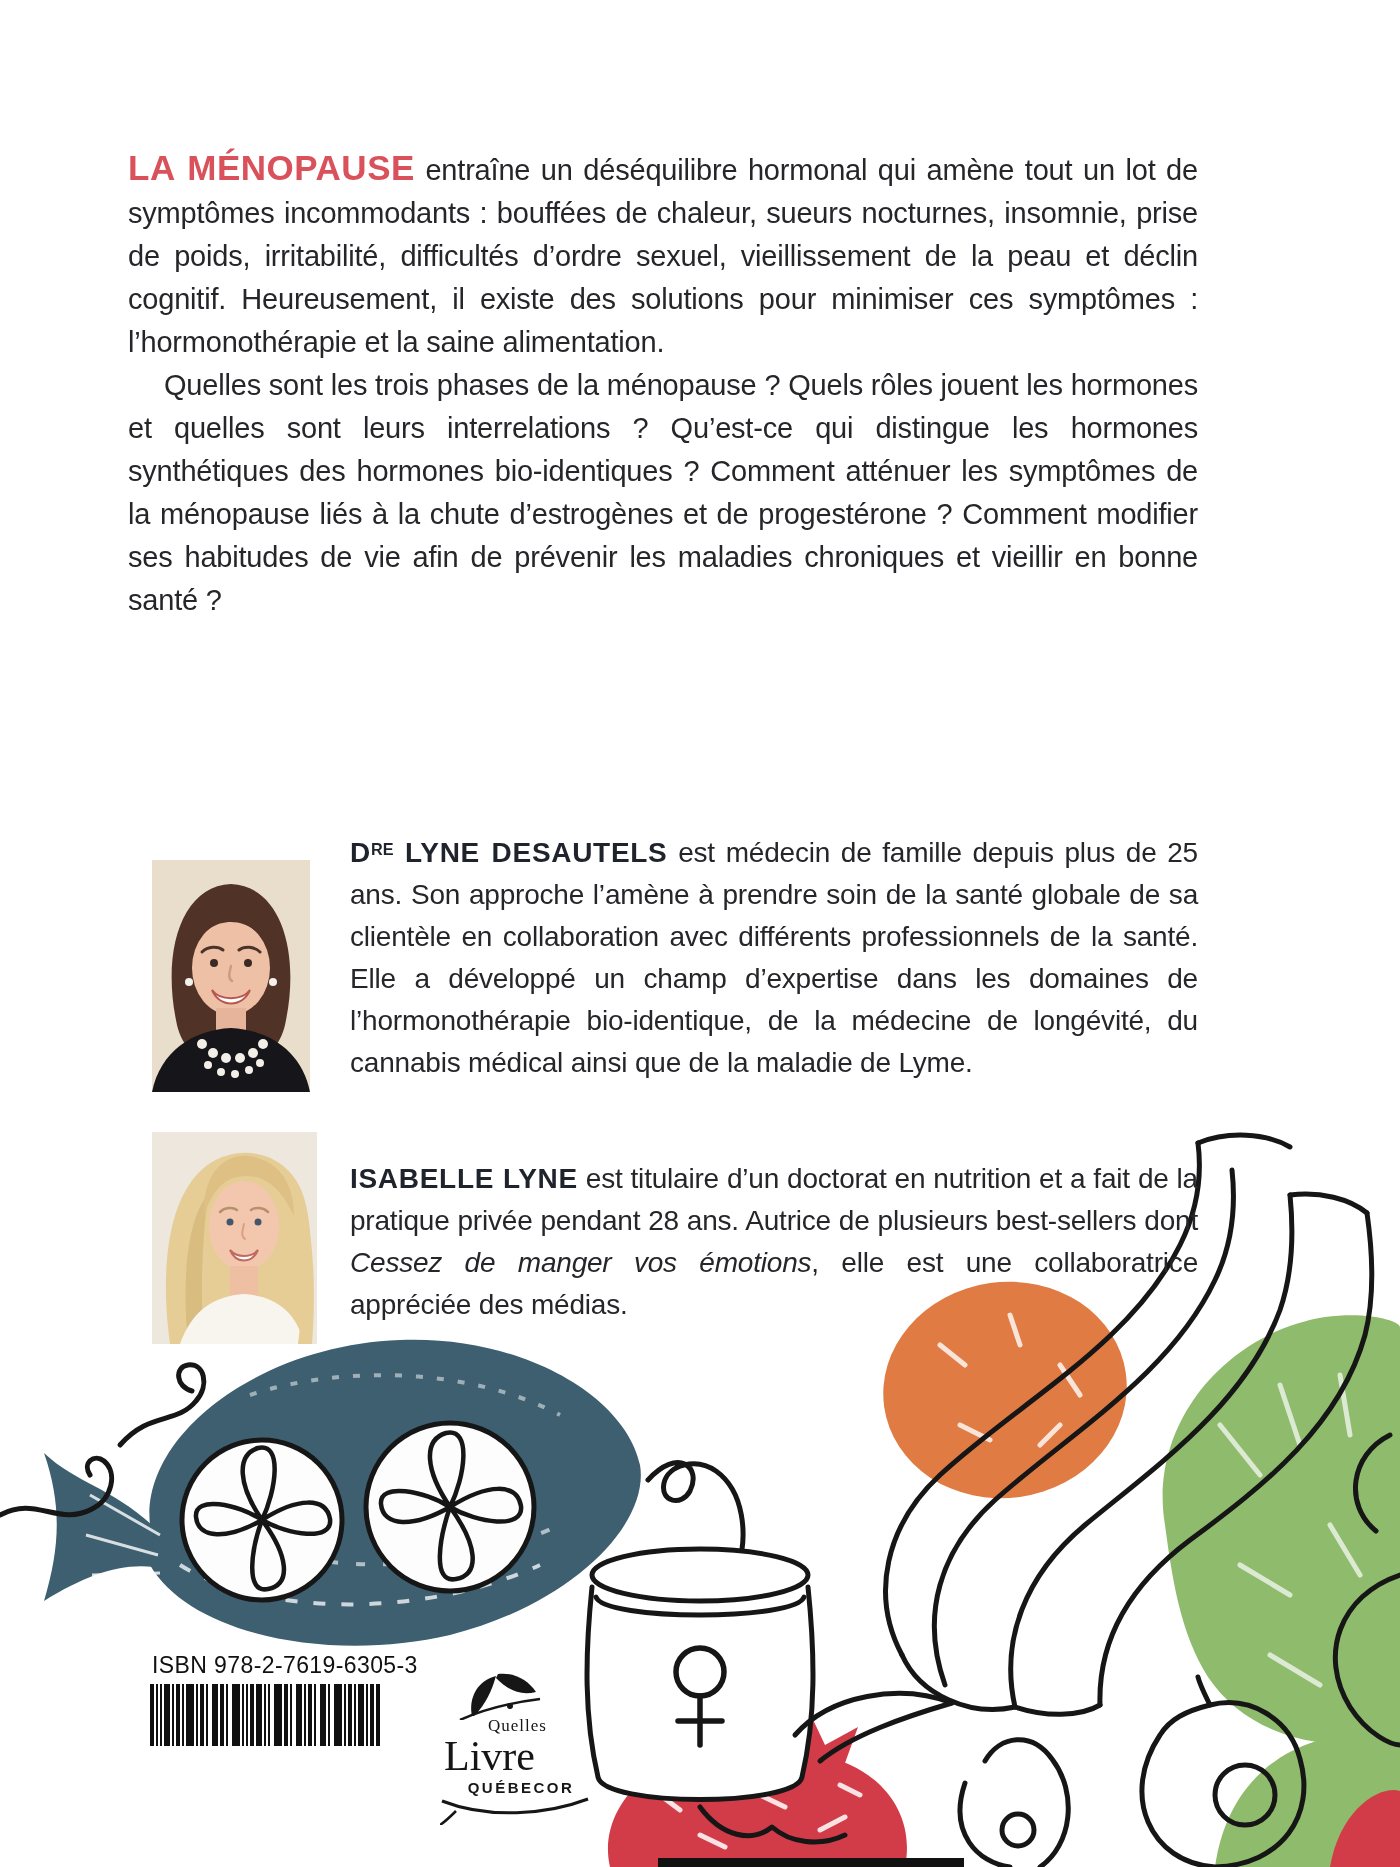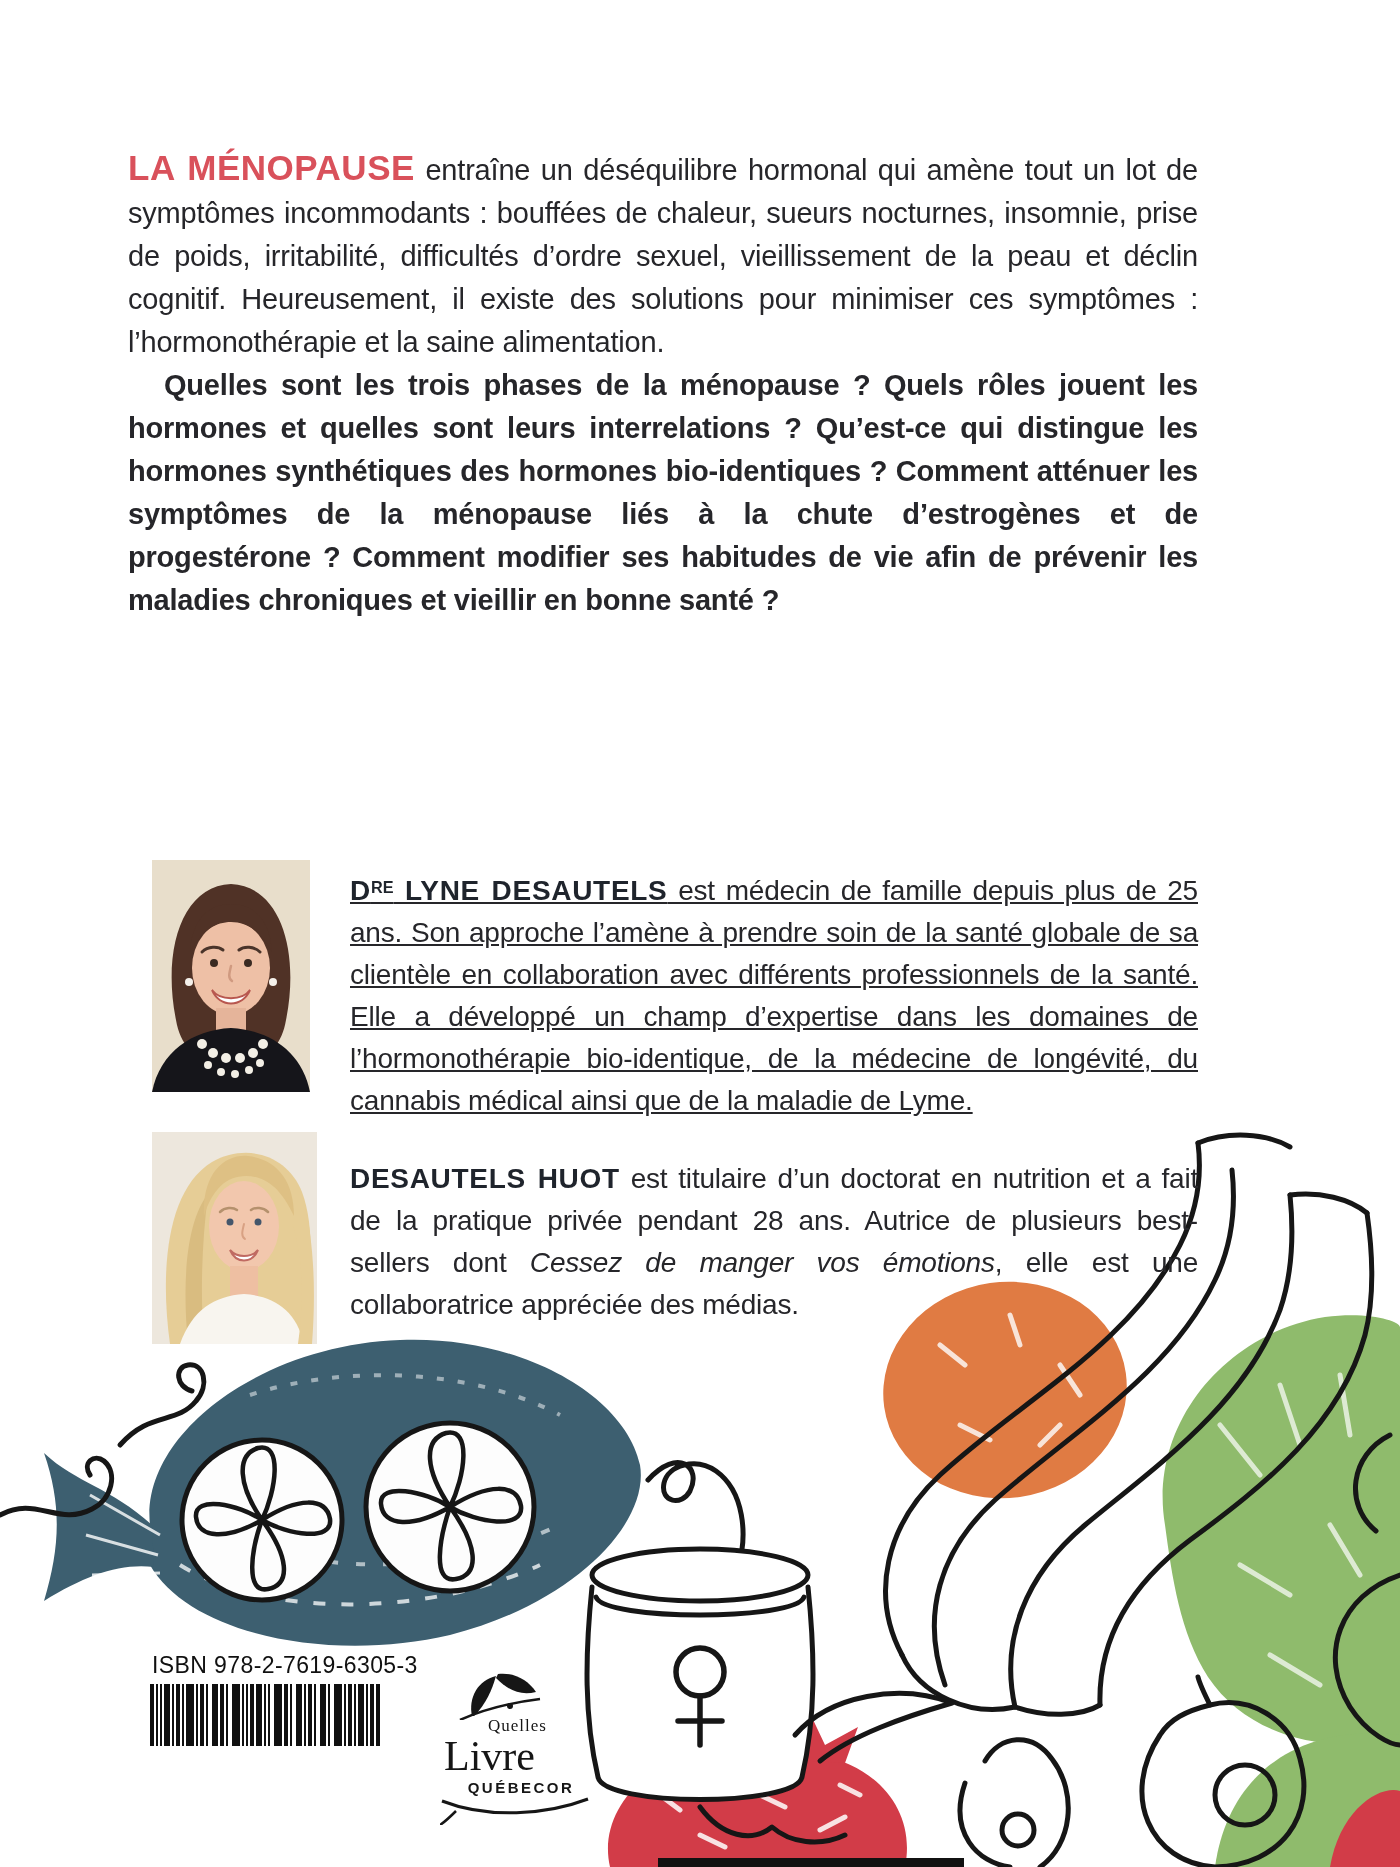--- a/index.html
+++ b/index.html
@@ -7,30 +7,30 @@
   .cover{
     position:relative; width:1400px; height:1867px; background:#ffffff;
     overflow:hidden; font-family:"Liberation Sans",sans-serif; color:#26262a;
   }
   
   .synopsis{
     position:absolute; left:128px; top:146px; width:1070px; z-index:3;
     font-size:29px; line-height:43px; text-align:justify; letter-spacing:-0.2px;
   }
   .synopsis p{margin:0;}
-  .indent{text-indent:36px;font-weight:bold;}
+  .indent{text-indent:36px;}
   .lead{font-size:35px; font-weight:bold; color:#d9515b; letter-spacing:0.5px;}
   .sup{font-size:0.58em; vertical-align:0.42em; letter-spacing:0;}
   
   .bio{
     position:absolute; left:350px; width:848px; z-index:3;
     font-size:28px; line-height:42px; text-align:justify; letter-spacing:-0.2px;
   }
   .bio p{margin:0;}
-  #bio1{top:866px;text-decoration:underline;}
+  #bio1{top:828px;}
   #bio2{top:1158px;}
   .bhead{font-weight:bold; color:#1f242c; letter-spacing:0.7px;}
   .ital{font-style:italic;}
   .photo{position:absolute; left:152px; z-index:3; overflow:hidden; background:#e8decb;}
   #photo1{top:860px; width:158px; height:232px;}
   #photo2{top:1132px; width:165px; height:212px; background:#ede7dd;}
   .photo svg{display:block;}
   
   .isbn-block{position:absolute; left:150px; top:1652px; z-index:5;}
   .isbn-label{font-size:23px; color:#101010; letter-spacing:0.4px; margin:0 0 5px 2px;}
@@ -102,21 +102,21 @@
       <circle cx="106" cy="90" r="3.5" fill="#44566b"></circle>
       <path d="M92 92 C90 100 89 104 93 107" stroke="#d8a183" stroke-width="2" fill="none" stroke-linecap="round"></path>
       <path d="M78 118 C85 126 99 126 106 118 C100 132 84 132 78 118 Z" fill="#ffffff" stroke="#c06a62" stroke-width="2"></path>
       <rect x="78" y="134" width="28" height="34" fill="#eebfa2"></rect>
       <path d="M28 212 C40 178 62 164 92 162 C122 164 144 178 152 212 Z" fill="#f8f5ef"></path>
       <path d="M140 90 C152 130 152 170 146 212 L160 212 C164 160 162 110 152 70 Z" fill="#e6cd96"></path>
     </svg>
   </div>
 
   <div class="bio" id="bio2">
-    <p><span class="bhead">DESAUTELS HUOT</span><span> est titulaire d’un doctorat en nutrition et a fait de la pratique privée pendant 28 ans. Autrice de plusieurs best-sellers dont </span><span class="ital">Cessez de manger vos émotions</span><span>, elle est une collaboratrice appréciée des médias.</span></p>
+    <p><span class="bhead">ISABELLE LYNE</span><span> est titulaire d’un doctorat en nutrition et a fait de la pratique privée pendant 28 ans. Autrice de plusieurs best-sellers dont </span><span class="ital">Cessez de manger vos émotions</span><span>, elle est une collaboratrice appréciée des médias.</span></p>
   </div>
 
   <svg class="illus" width="1400" height="772" viewBox="0 0 1400 772">
 
     <g>
       <path d="M150 430 C140 340 260 250 400 245 C520 240 625 300 640 370 C650 430 570 510 450 540 C330 568 190 540 150 470 Z" fill="#3d5f70"></path>
       <path d="M152 430 C110 392 76 388 44 358 C62 410 60 452 44 506 C86 480 120 468 154 472 Z" fill="#3d5f70"></path>
       <path d="M180 470 C260 520 420 525 540 470" stroke="#ffffff" stroke-width="4" fill="none" opacity="0.75" stroke-dasharray="12 16"></path>
       <path d="M200 430 C300 480 440 485 560 430" stroke="#ffffff" stroke-width="4" fill="none" opacity="0.6" stroke-dasharray="9 18"></path>
       <path d="M90 400 L160 440 M86 440 L158 460 M92 480 L160 478" stroke="#ffffff" stroke-width="3" opacity="0.8"></path>

